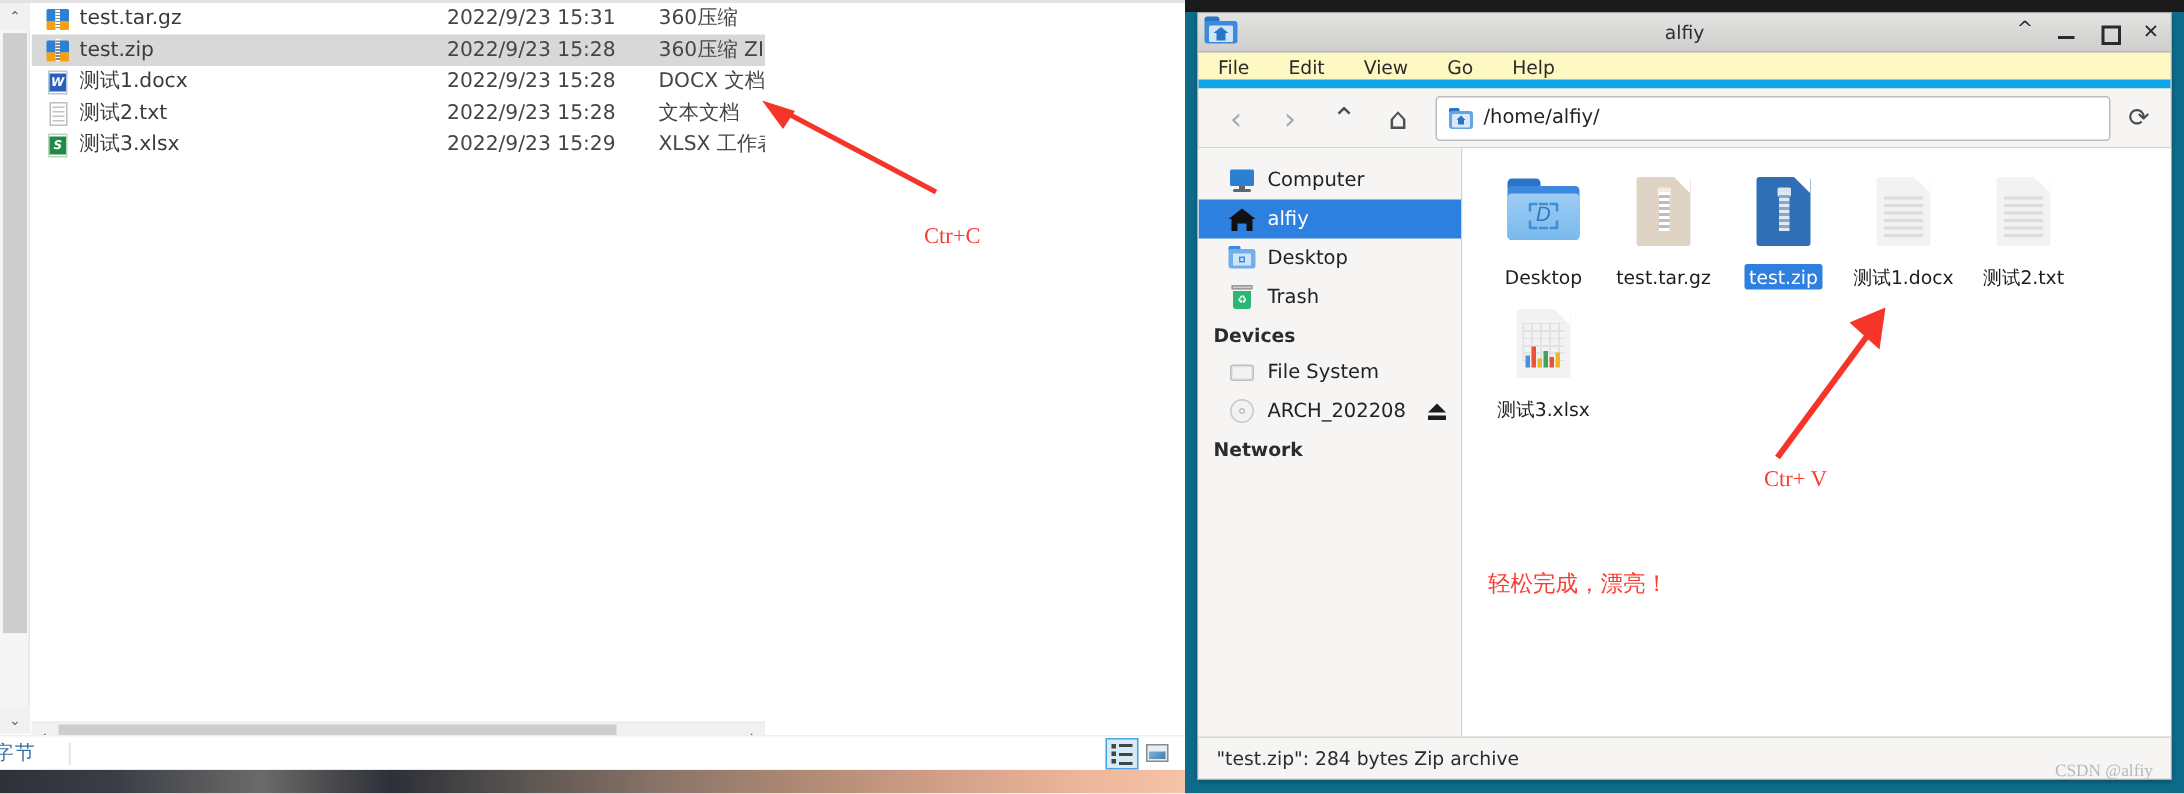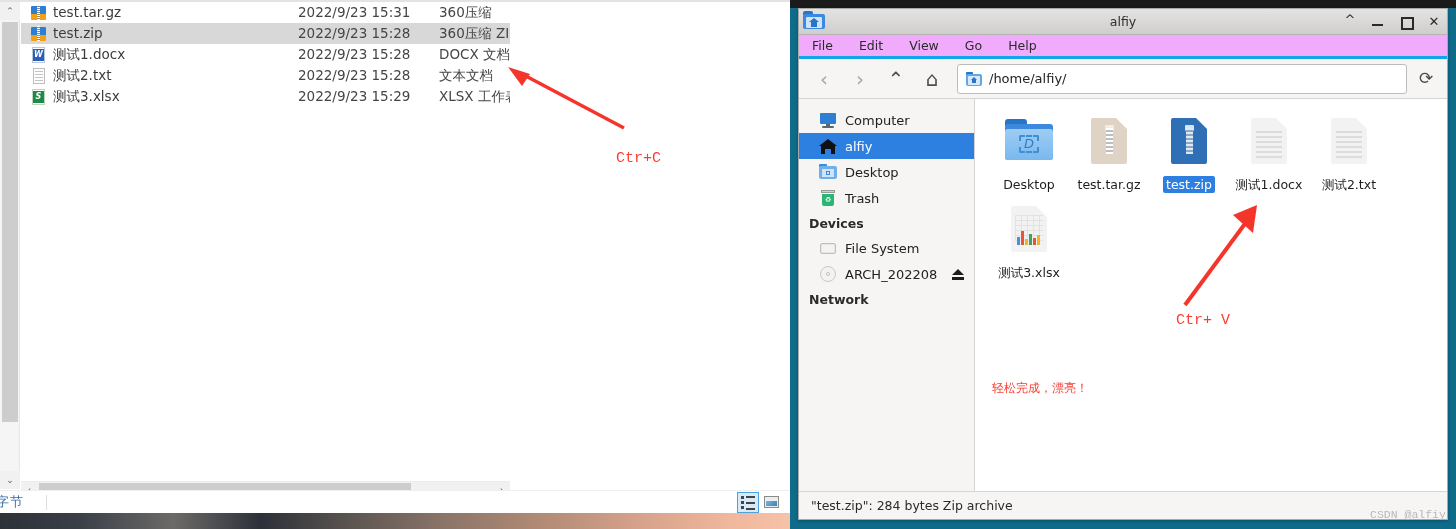--- a/index.html
+++ b/index.html
@@ -159,21 +159,21 @@
   .vb-details-g i { position:absolute; left:0; width:3px; height:3px; background:#444; }
   .vb-details-g b { position:absolute; left:5px; width:9px; height:2px; background:#444; }
   .vb-icons-g { position:absolute; left:3px; top:4px; width:15px; height:12px;
     border:1px solid #8a8a8a; background:#e9eef3; }
   .vb-icons-g s { position:absolute; left:1px; bottom:1px; width:11px; height:5px;
     background: linear-gradient(135deg,#7fb4d8,#3f7fae); }
 
   
   .anno-text {
     position: absolute; color: #fb3b30; font-size: 15px;
-    font-family: Liberation Mono, monospace; white-space: nowrap;
+    font-family: Liberation Serif, serif; white-space: nowrap;
   }
   .anno-arrow { position: absolute; }
 
   
   .win {
     position: absolute; left: 798px; top: 8px; width: 650px; height: 512px;
     background: #f6f5f4; border: 1px solid #a9a9a9;
     box-shadow: 0 1px 3px rgba(0,0,0,.25);
     display: flex; flex-direction: column;
   }
@@ -208,21 +208,21 @@
     font-family: "DejaVu Sans", sans-serif;
   }
   .cb-shade:after { content:"^"; position:absolute; left:0; right:0; top:-2px; font-size:13px; }
   .cb-min:after   { content:""; position:absolute; left:1px; bottom:3px; width:11px; height:2px; background:#2a2a2a; }
   .cb-max:after   { content:""; position:absolute; left:2px; top:2px; width:9px; height:9px; border:2px solid #2a2a2a; }
   .cb-close:after { content:"\2715"; position:absolute; left:0; right:0; top:0; font-size:13px; }
 
   .menubar {
     flex: 0 0 24px; height: 24px; display: flex; align-items: center;
     padding-left: 10px; gap: 20px;
-    background: #f0abfc; border-bottom: 3px solid #0ea5e9;
+    background: #fef9c3; border-bottom: 6px solid #0ea5e9;
   }
   .menubar .mi {
     font-size: 12.5px; color: #2b2b2b; font-family: "DejaVu Sans", sans-serif;
     padding: 1px 3px; cursor: default;
   }
 
   .toolbar {
     flex: 0 0 40px; height: 40px; display: flex; align-items: center;
     padding: 0 8px; gap: 2px; background: #f6f5f4; border-bottom: 1px solid #d5d4d2;
   }
@@ -673,17 +673,17 @@
     <div class="win-status">
       <span class="txt">"test.zip": 284 bytes Zip archive</span>
     </div>
   </div>
 
   <svg class="anno-arrow" style="left:1175px; top:195px;" width="100" height="115" viewBox="0 0 100 115">
     <line x1="10" y1="110" x2="72" y2="26" stroke="#f5342a" stroke-width="4"></line>
     <polygon points="82,10 78,38 58,20" fill="#f5342a"></polygon>
   </svg>
   <div class="anno-text" style="left:1176px; top:312px;">Ctr+ V</div>
-  <div class="anno-text" style="left:992px; top:380px; font-size:12px;">轻松完成，漂亮！</div>
+  <div class="anno-text" style="left:992px; top:380px; font-size:15px;">轻松完成，漂亮！</div>
 
   <div class="anno-text watermark-abs" style="left:1370px; top:508px; color:#b9b9b9; font-size:11.5px;text-align:right;">CSDN @alfiy</div>
 
 </div>
 
 </body></html>

